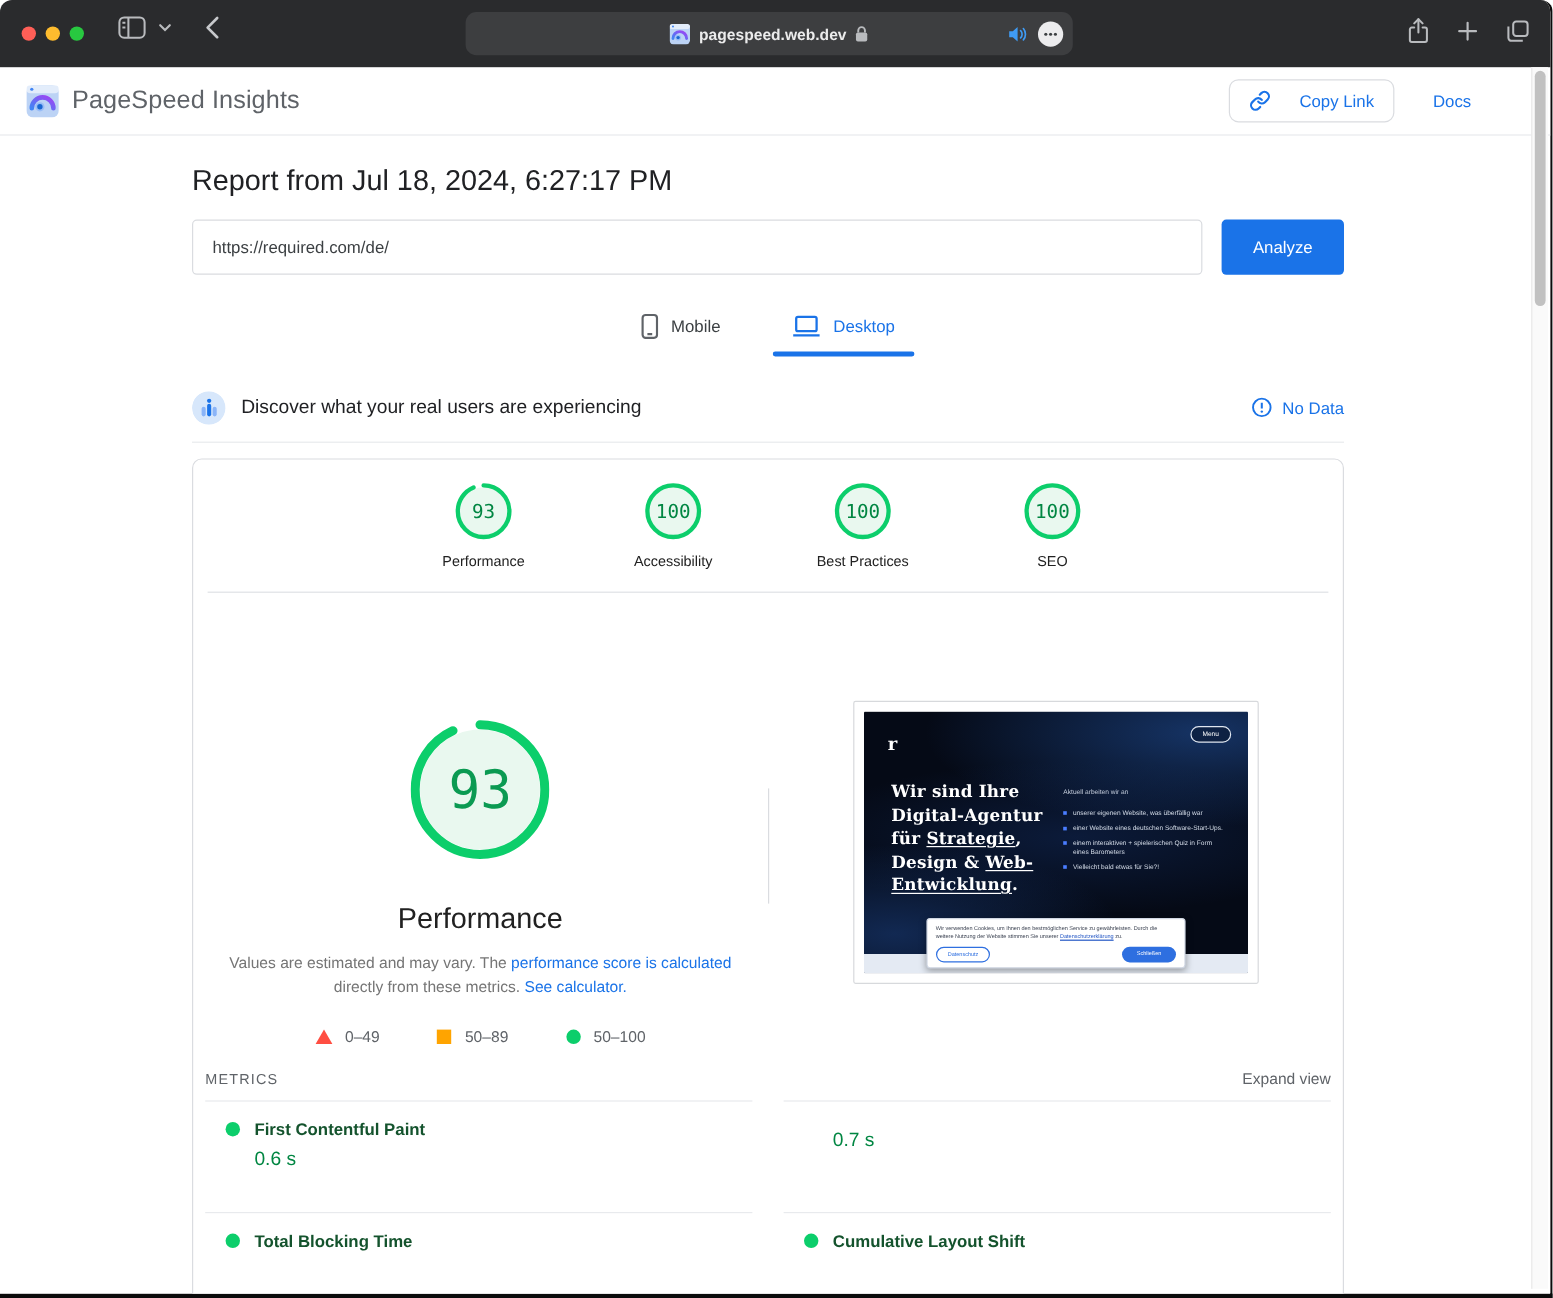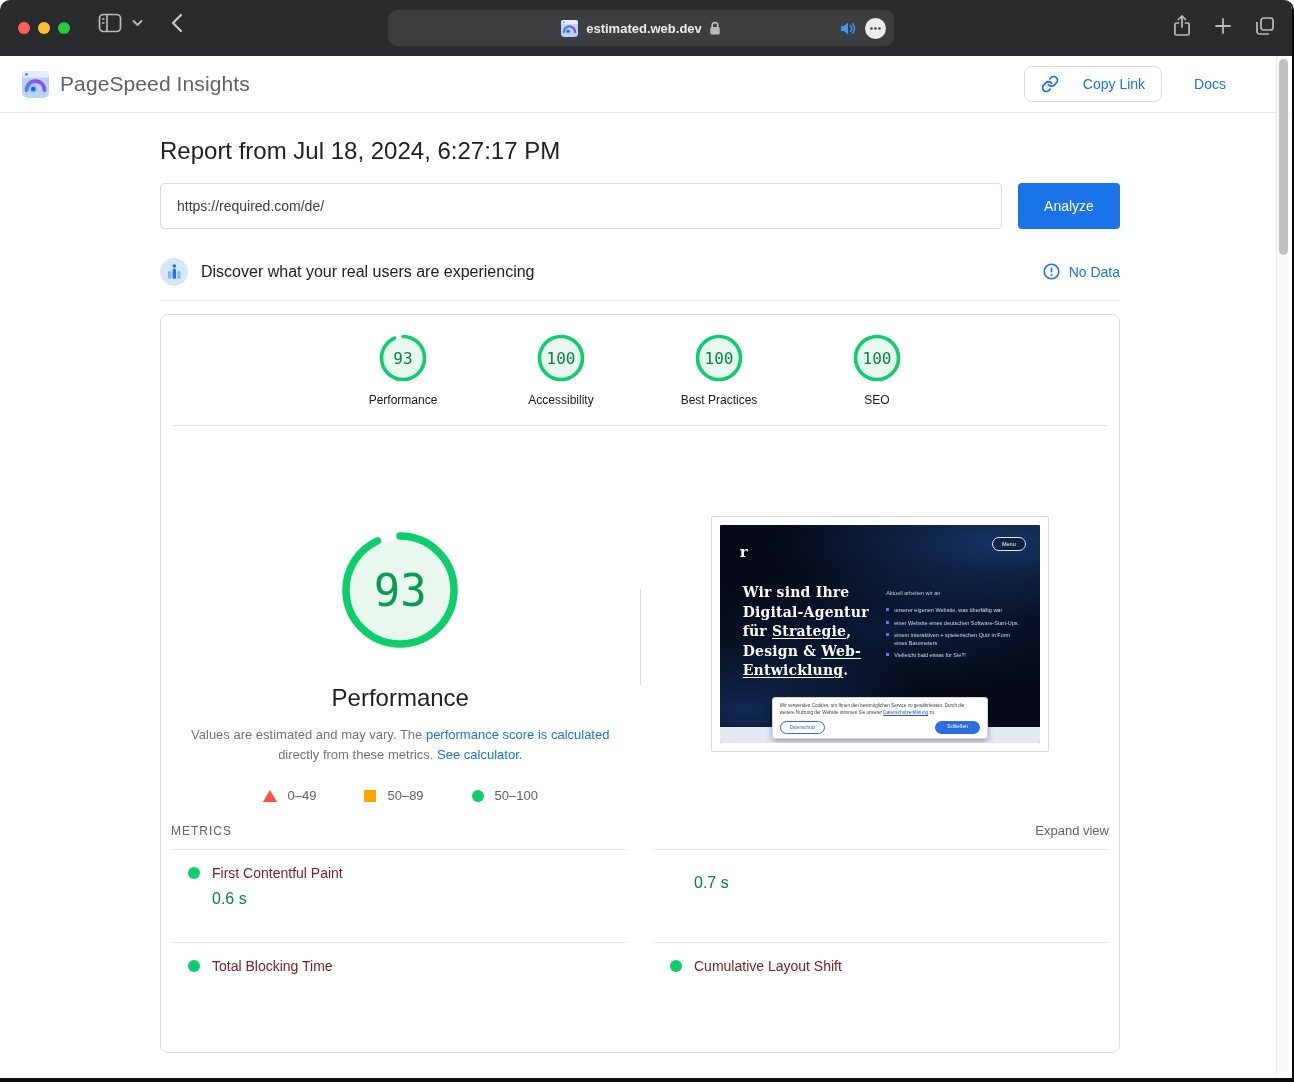--- a/index.html
+++ b/index.html
@@ -128,21 +128,21 @@
   .btn-close{ background:#2e6fe0; color:#fff; border-radius:7px; font-size:4.6px; padding:3px 12px; }
   
   .metrics{ margin-top:20px; padding:0 10px; }
   .metrics-header{ display:flex; justify-content:space-between; align-items:center; }
   .metrics-label{ font-size:12px; color:#5f6368; letter-spacing:1px; font-weight:500; }
   .expand-view{ font-size:13px; color:#5f6368; cursor:pointer; }
   .metrics-grid{ display:grid; grid-template-columns:1fr 1fr; column-gap:26px; margin-top:11px; }
   .metric-cell{ border-top:1px solid #e8eaed; padding:15px 0 18px 17px; }
   .metric-head{ display:flex; align-items:center; gap:12px; }
   .metric-dot{ width:12px; height:12px; border-radius:50%; background:#0cce6b; flex:none; }
-  .metric-name{ font-size:14px; color:#7f1d1d; }
+  .metric-name{ font-size:14px; color:#14532d;font-weight:bold; }
   .metric-value{ margin:9px 0 16px 24px; font-size:16px; color:#018642; }
   
   .scrollbar{ position:absolute; top:56px; right:2px; bottom:4px; width:14px; background:#fafafa; border-left:1px solid #e8e8e8; }
   .scroll-thumb{ position:absolute; top:3px; left:2px; width:9px; height:196px; background:#c1c1c1; border-radius:5px; }
 </style>
 </head>
 <body>
 
 <div class="window">
 
@@ -180,21 +180,21 @@
               <stop offset="1" stop-color="#a142f4"></stop>
         </linearGradient>
           </defs>
         <rect x="0" y="0" width="24" height="24" rx="5" fill="#bcd3f5"></rect>
         <rect x="0" y="0" width="24" height="6" rx="3" fill="#e3edfb"></rect>
         <circle cx="4" cy="3" r="1.2" fill="#4285f4"></circle>
         <path d="M4 17a8 8 0 0 1 16 0" fill="none" stroke="url(#lg1)" stroke-width="3.4" stroke-linecap="round"></path>
         <circle cx="10" cy="16" r="3.4" fill="#8ab4f8" opacity=".7"></circle>
         <circle cx="10" cy="16" r="2" fill="#1967d2"></circle>
       </svg>
-      <span>estimated.web.dev</span>
+      <span>pagespeed.web.dev</span>
       <span class="lock">
         <svg width="12" height="15" viewBox="0 0 12 15" fill="none" stroke="#b9bbbe" stroke-width="1.6">
           <rect x="1.3" y="6" width="9.4" height="7.5" rx="1.6" fill="#b9bbbe" stroke="none"></rect>
           <path d="M3.2 6V4.4a2.8 2.8 0 0 1 5.6 0V6"></path>
         </svg>
       </span>
       <span class="urlbar-right">
         <span class="chrome-ico">
           <svg width="17" height="15" viewBox="0 0 17 15" fill="#3f9bf4">
             <polygon points="1,5 4,5 8,1.5 8,13.5 4,10 1,10"></polygon>
@@ -263,20 +263,37 @@
 
   <div class="content">
 
     <h1 class="report-title">Report from Jul 18, 2024, 6:27:17 PM</h1>
 
     <div class="analyze-row">
       <input class="url-input" type="text" value="https://required.com/de/" style="">
       <button class="analyze-btn">Analyze</button>
     </div>
 
+    <div class="tabs">
+      <div class="tab">
+        <svg width="15" height="22" viewBox="0 0 15 22" fill="none" stroke="#5f6368" stroke-width="1.8">
+          <rect x="1.5" y="1.5" width="12" height="19" rx="2.5"></rect>
+          <line x1="5.5" y1="17.5" x2="9.5" y2="17.5"></line>
+        </svg>
+        <span>Mobile</span>
+      </div>
+      <div class="tab active">
+        <svg width="24" height="20" viewBox="0 0 24 20" fill="none" stroke="#1a73e8" stroke-width="1.9">
+          <rect x="3.5" y="2" width="17" height="12" rx="1.5"></rect>
+          <line x1="1" y1="17.5" x2="23" y2="17.5"></line>
+        </svg>
+        <span>Desktop</span>
+        <span class="tab-underline"></span>
+      </div>
+    </div>
 
     <div class="section-rows">
       <div class="section-row">
         <svg class="sec-icon" viewBox="0 0 28 28">
           <circle cx="14" cy="14" r="14" fill="#d7e7fb"></circle>
           <rect x="8" y="13" width="3.4" height="8" rx="1.7" fill="#8ab4f8"></rect>
           <rect x="12.6" y="10.5" width="3.4" height="10.5" rx="1.7" fill="#1a73e8"></rect>
           <circle cx="14.3" cy="8" r="1.8" fill="#1a73e8"></circle>
           <rect x="17.2" y="13" width="3.4" height="8" rx="1.7" fill="#8ab4f8"></rect>
         </svg>

